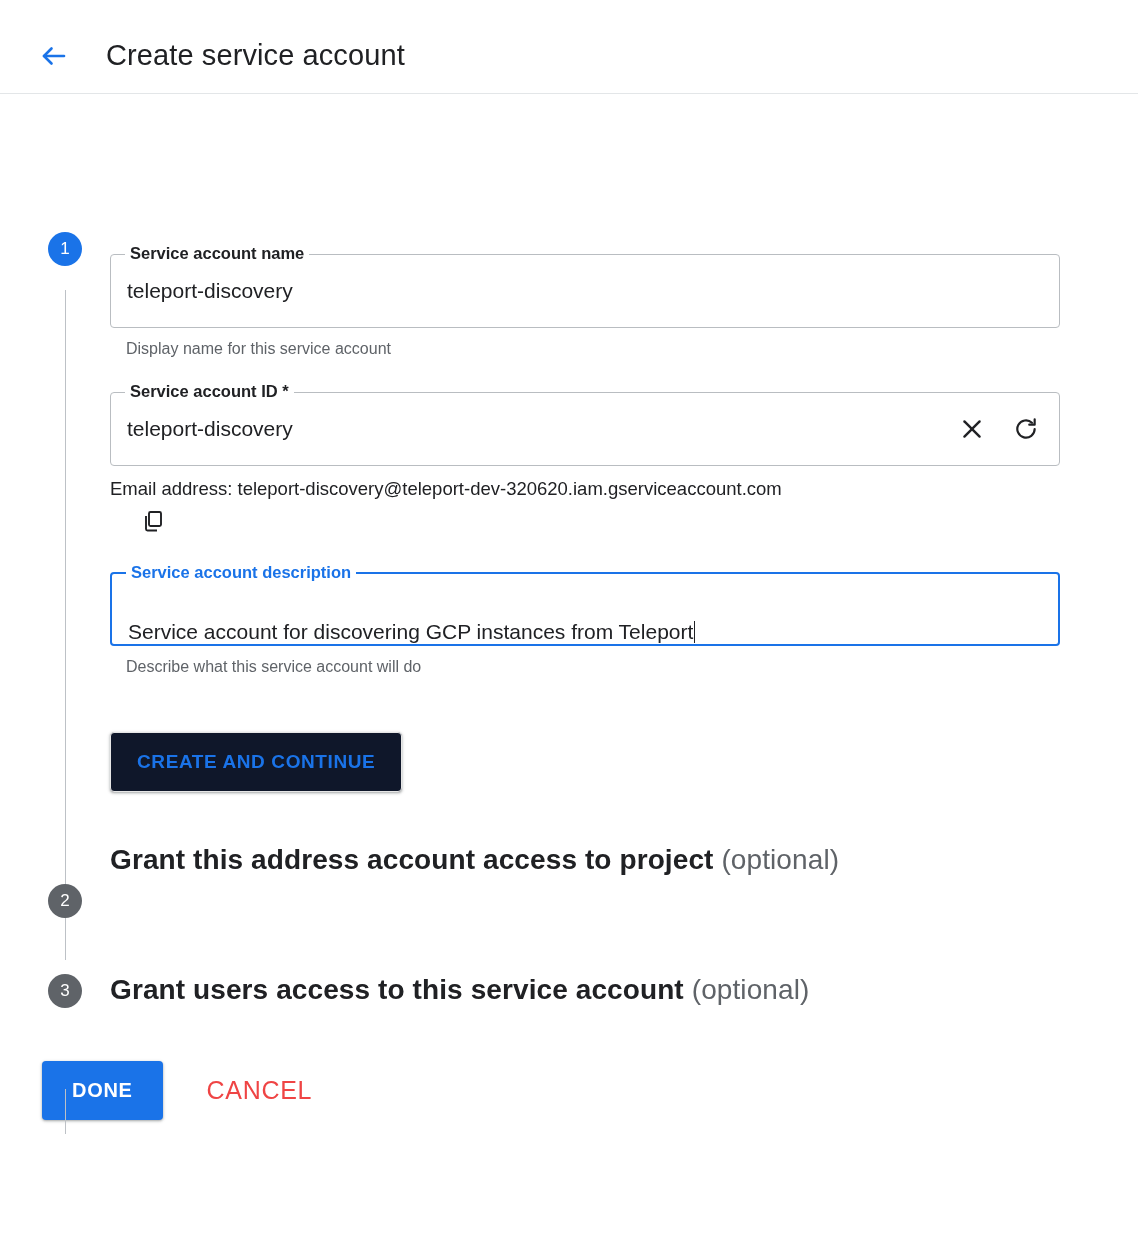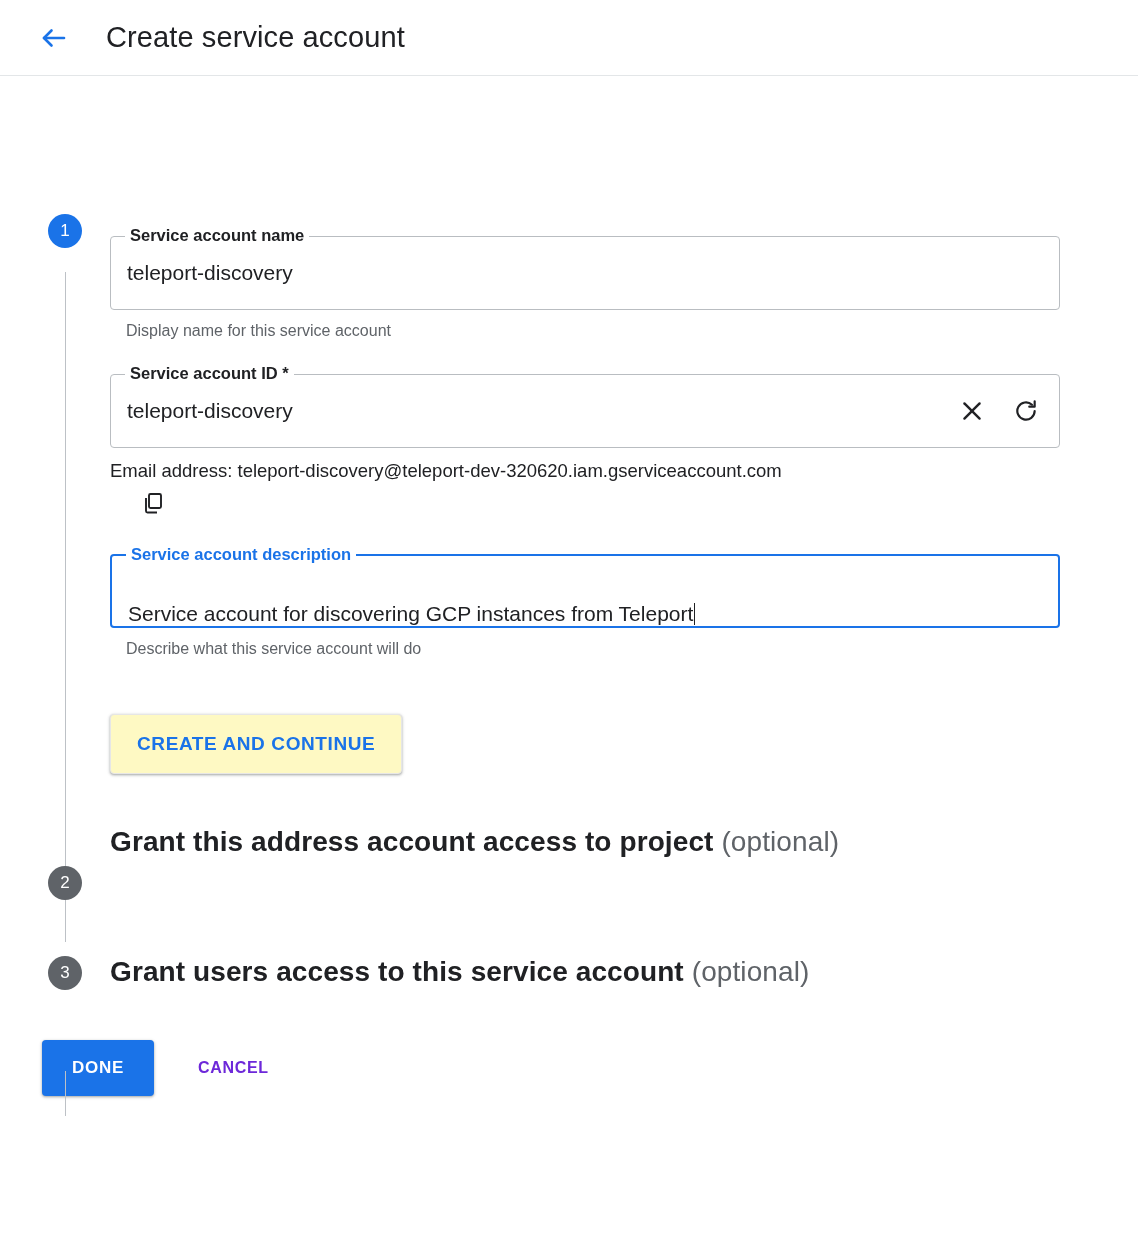--- a/index.html
+++ b/index.html
@@ -16,20 +16,21 @@
   }
 
   
   .header {
     height: 76px;
     display: flex;
     align-items: center;
     border-bottom: 1px solid #e3e6e8;
     box-sizing: border-box;
     padding-left: 30px;
+    margin-top: 18px;
   }
   .back-btn {
     width: 48px;
     height: 48px;
     display: flex;
     align-items: center;
     justify-content: center;
     border-radius: 50%;
     cursor: pointer;
   }
@@ -192,21 +193,21 @@
     display: flex;
     align-items: center;
     justify-content: center;
     cursor: pointer;
   }
 
   .create-btn {
     margin-top: 56px;
     margin-left: 0px;
     display: inline-block;
-    background: #fef9c3;
+    background: #0f172a;
     border: 1px solid #e6e6e6;
     border-radius: 4px;
     box-shadow: 0 1px 2px rgba(60,64,67,.3), 0 1px 3px 1px rgba(60,64,67,.15);
     color: #1a73e8;
     font-size: 19px;
     font-weight: 700;
     letter-spacing: 0.6px;
     padding: 18px 26px;
     cursor: pointer;
   }
@@ -223,34 +224,34 @@
     padding-left: 42px;
     display: flex;
     align-items: center;
     gap: 22px;
   }
   .btn-done {
     background: #1a73e8;
     color: #fff;
     border: none;
     border-radius: 4px;
-    font-size: 17px;
+    font-size: 20px;
     font-weight: 700;
     letter-spacing: 0.7px;
     padding: 18px 30px;
     cursor: pointer;
     box-shadow: 0 1px 2px rgba(60,64,67,.3), 0 1px 3px 1px rgba(60,64,67,.15);
     font-family: "Liberation Sans", sans-serif;
   }
   .btn-cancel {
     background: transparent;
-    color: #6d28d9;
+    color: #ef4444;
     border: none;
-    font-size: 16px;
-    font-weight: 700;
+    font-size: 25px;
+    font-weight: 400;
     letter-spacing: 0.7px;
     padding: 18px 22px;
     cursor: pointer;
     font-family: "Liberation Sans", sans-serif;
   }
 </style>
 </head>
 <body>
 
 <div class="header">

